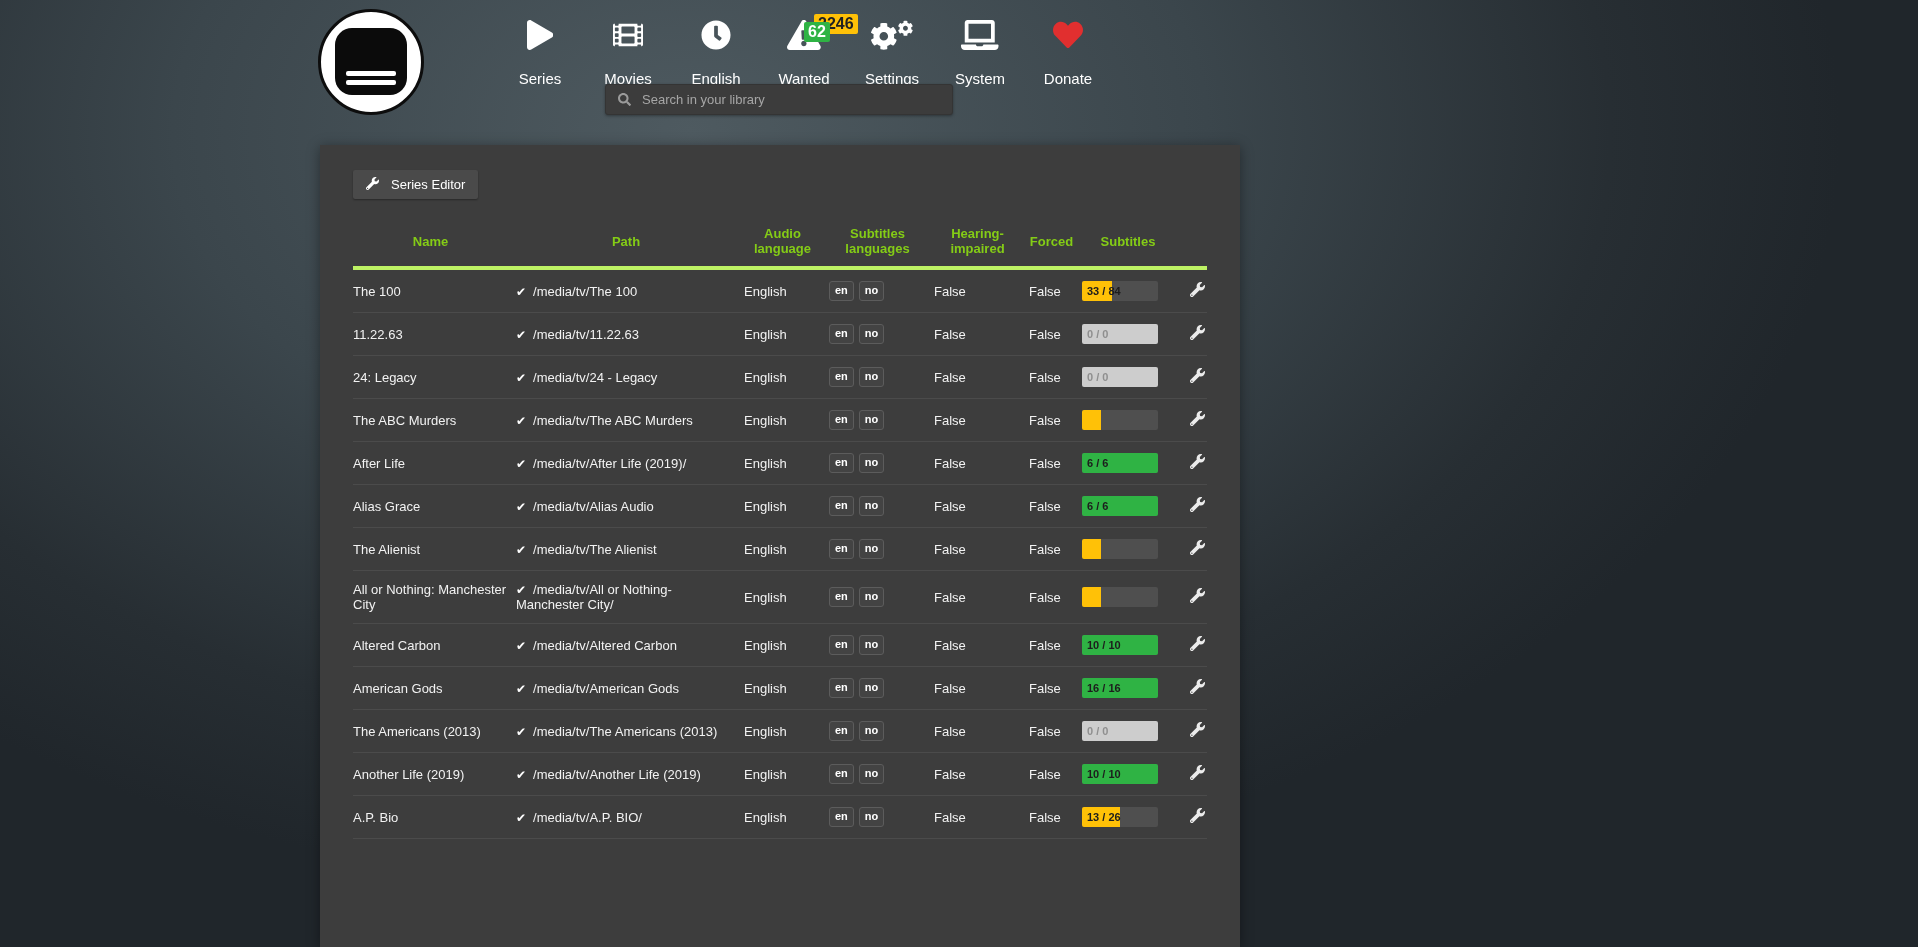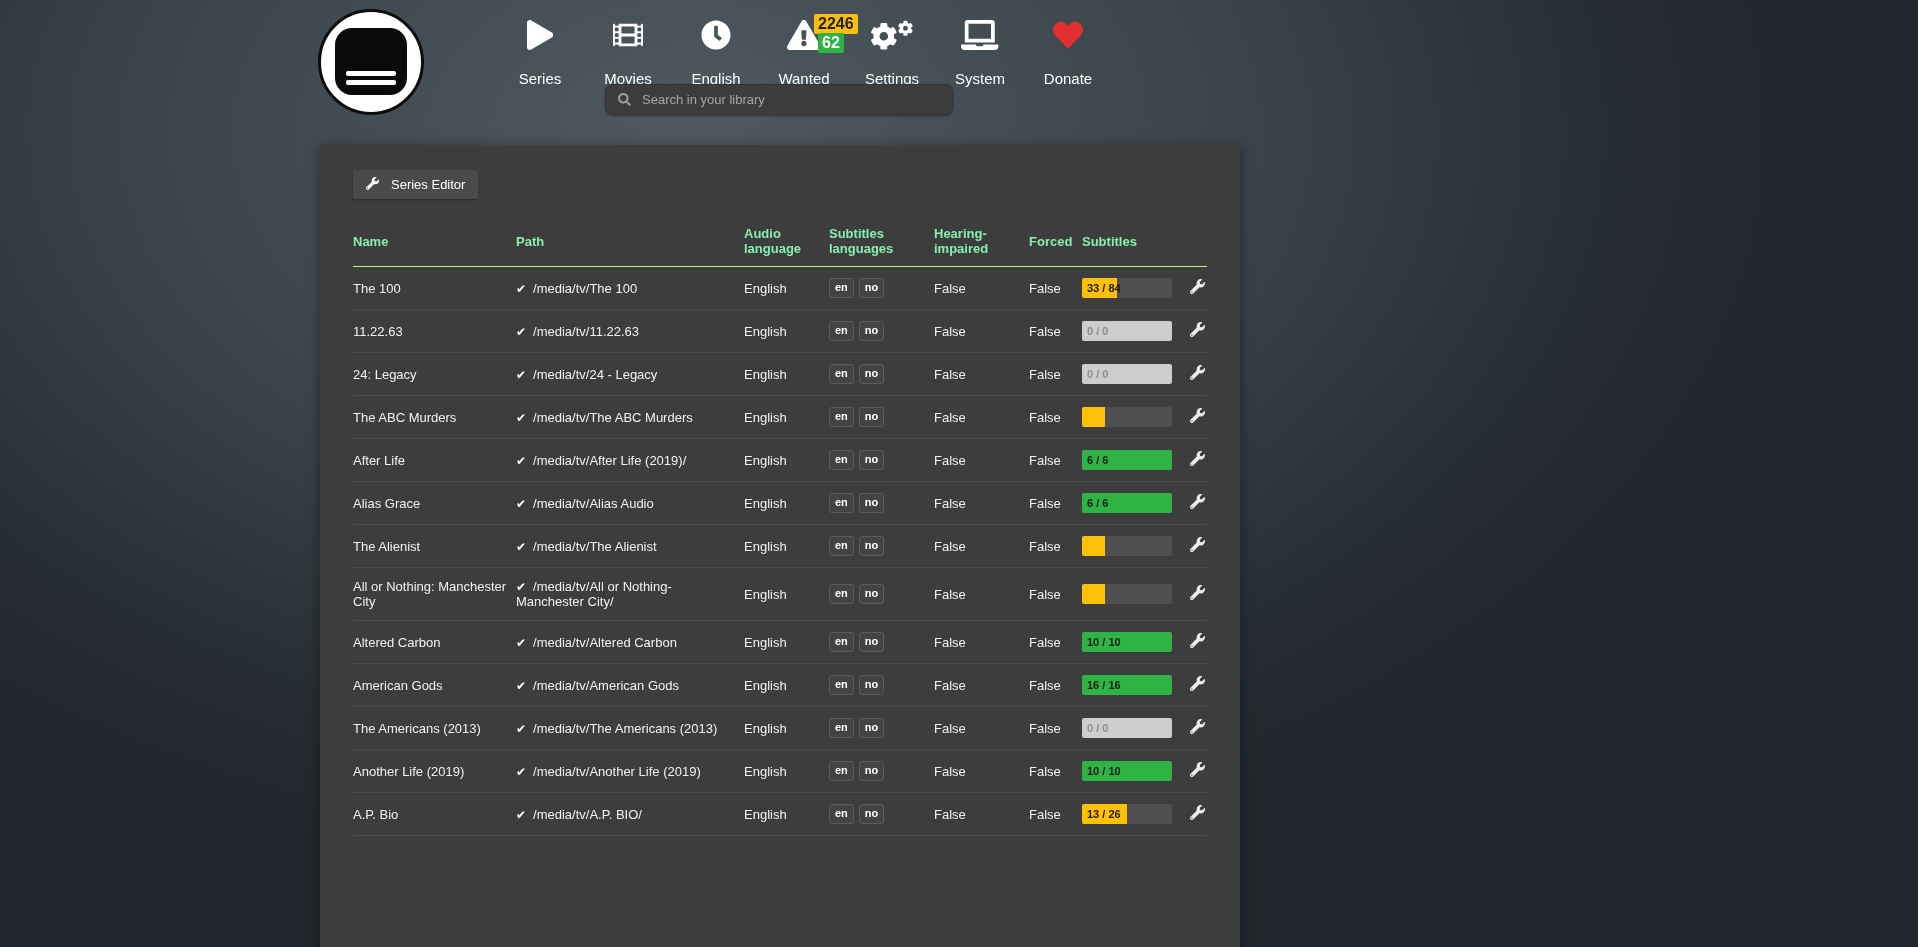--- a/index.html
+++ b/index.html
@@ -17,47 +17,47 @@
   .logo-line.l1{left:11px;top:43px;width:50px;}
   .logo-line.l2{left:11px;top:52px;width:50px;}
 
   .nav{position:absolute;left:496px;top:18px;display:flex;}
   .nav-item{position:relative;width:88px;text-align:center;color:#fff;text-decoration:none;cursor:pointer;}
   .nav-ico{height:30px;width:auto;display:block;margin:2px auto 0;color:#fff;}
   .nav-item[data-name="nav-item-donate"] .nav-ico{color:var(--red,#e12f2f);}
   .nav-label{font-size:15px;margin-top:20px;color:#fff;}
   .badge{position:absolute;font-size:16px;font-weight:bold;padding:2px 4px;border-radius:2px;line-height:1;}
   .badge-top{top:-4px;left:50%;margin-left:10px;background:var(--yellow,#ffc107);color:#212121;}
-  .badge-bottom{top:15px;left:50%;margin-left:14px;background:var(--green,#2fb344);color:#fff;}
+  .badge-bottom{top:4px;left:50%;background:var(--green,#2fb344);color:#fff;}
 
   .search{position:absolute;left:605px;top:84px;width:348px;height:31px;background:#3c3c3c;
-    border:1px solid #343434;border-radius:8px;display:flex;align-items:center;box-sizing:border-box;
+    border:1px solid #343434;border-radius:3px;display:flex;align-items:center;box-sizing:border-box;
     box-shadow:0 1px 3px rgba(0,0,0,.35);}
   .search svg{width:13px;height:13px;margin:0 9px 0 12px;color:#9b9b9b;flex:none;}
   .search input{flex:1;background:transparent;border:0;outline:0;color:#ddd;font-size:13px;font-family:inherit;}
   .search input::placeholder{color:#a6a6a6;}
 
   
   .panel{position:absolute;left:320px;top:145px;width:920px;height:802px;background:#3d3d3d;
     box-shadow:0 2px 12px rgba(0,0,0,.4);}
   .editor-btn{display:inline-flex;align-items:center;gap:12px;margin:25px 0 0 33px;height:29px;padding:0 13px;
     background:#4a4a4a;color:#fff;border:0;border-radius:2px;font-size:13px;font-family:inherit;cursor:pointer;
     box-shadow:0 1px 2px rgba(0,0,0,.35);}
   .editor-btn svg{width:13px;height:13px;color:#fff;}
 
   table{margin:21px 33px 0;border-collapse:collapse;table-layout:fixed;width:854px;}
-  th{font-size:13px;font-weight:bold;text-align:left;padding:6px 8px 10px 0;vertical-align:middle;color:#86efac;
-    border-bottom:1px solid #bef264;}
+  th{font-size:13px;font-weight:bold;text-align:center;padding:6px 8px 10px 0;vertical-align:middle;color:#84cc16;
+    border-bottom:4px solid #bef264;}
   td{font-size:13px;text-align:left;padding:11px 8px 11px 0;vertical-align:middle;color:#f2f2f2;
     border-bottom:1px solid #4b4b4b;}
   .cell-name{cursor:pointer;}
   .check{color:#fff;margin-right:7px;font-size:12px;}
   .lang-badge{display:inline-block;background:#434343;border:1px solid #5c5c5c;border-radius:3px;color:#fff;
     font-size:11px;font-weight:bold;padding:2px 5px;margin-right:5px;line-height:1.2;}
-  .progress{position:relative;width:90px;height:20px;background:#4f4f4f;border-radius:2px;overflow:hidden;}
+  .progress{position:relative;width:76px;height:20px;background:#4f4f4f;border-radius:2px;overflow:hidden;}
   .progress-fill{position:absolute;left:0;top:0;bottom:0;}
   .state-yellow .progress-fill{background:var(--yellow,#ffc107);}
   .state-green .progress-fill{background:var(--green,#2fb344);}
   .state-empty{background:#cdcdcd;text-align:right;}
   .progress-label{position:absolute;left:5px;top:50%;transform:translateY(-50%);font-size:11px;font-weight:bold;color:#1d1d1d;white-space:nowrap;}
   .state-empty .progress-label{color:#8f8f8f;}
   .cell-actions{text-align:right;padding-right:2px;}
   .row-wrench{background:none;border:0;padding:0;cursor:pointer;color:#ececec;}
   .row-wrench svg{width:15px;height:15px;display:block;}
 </style>

